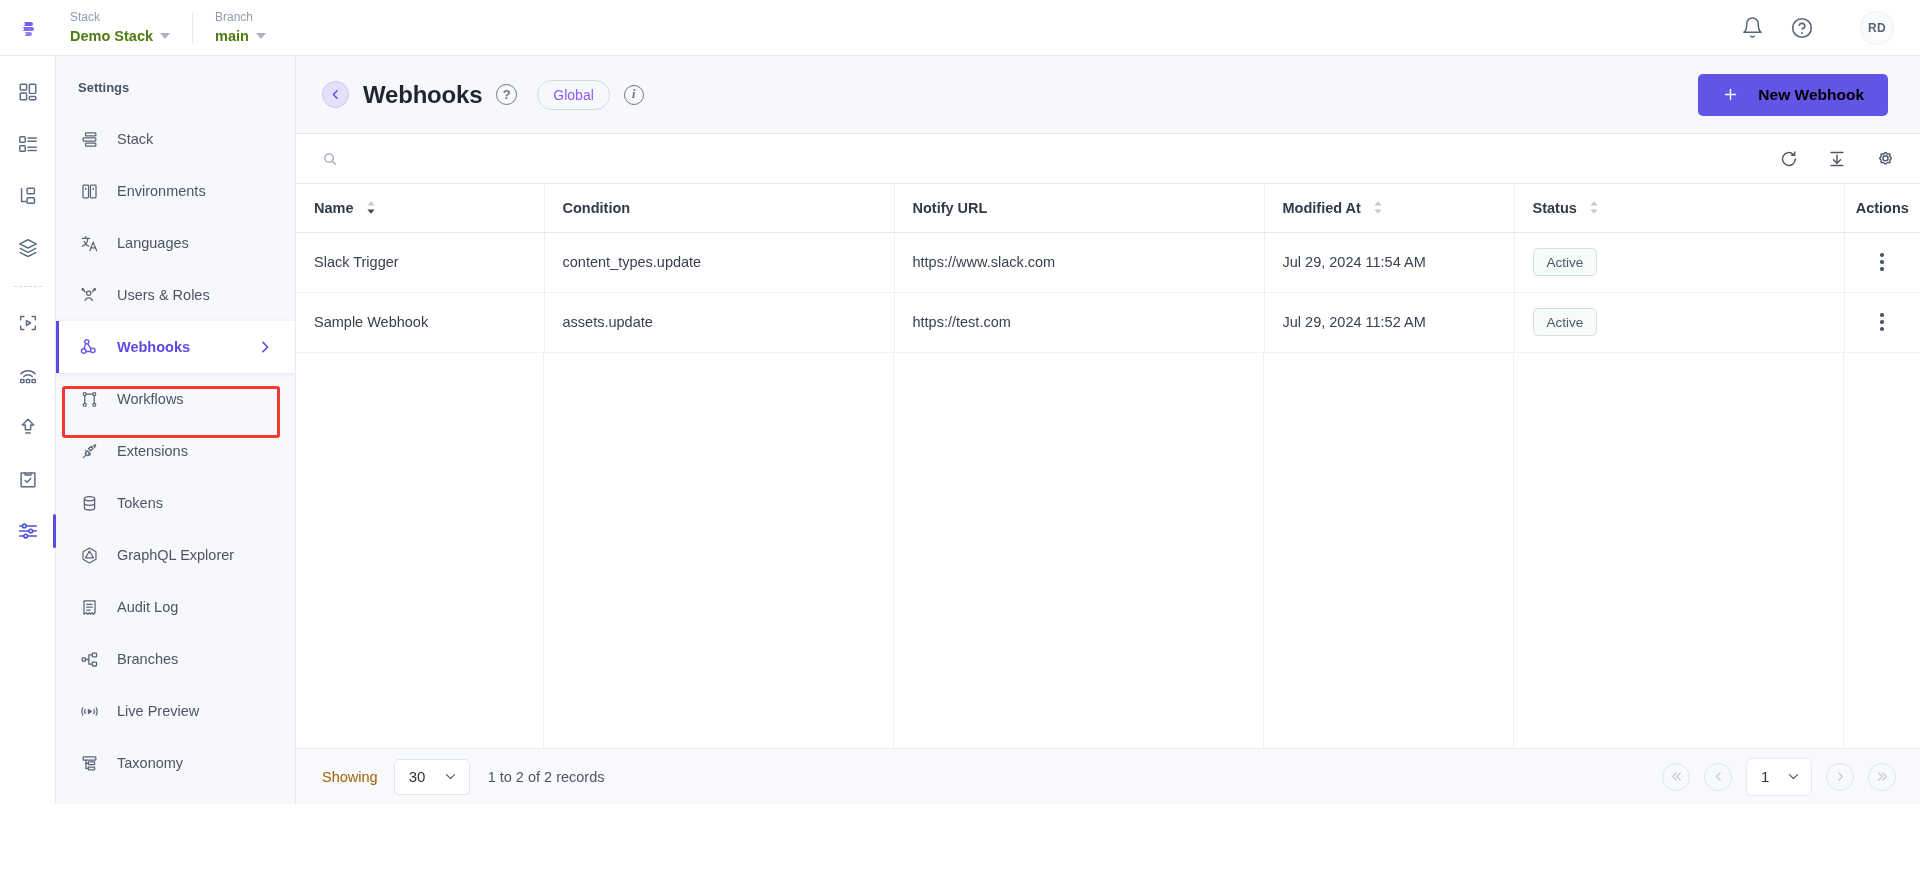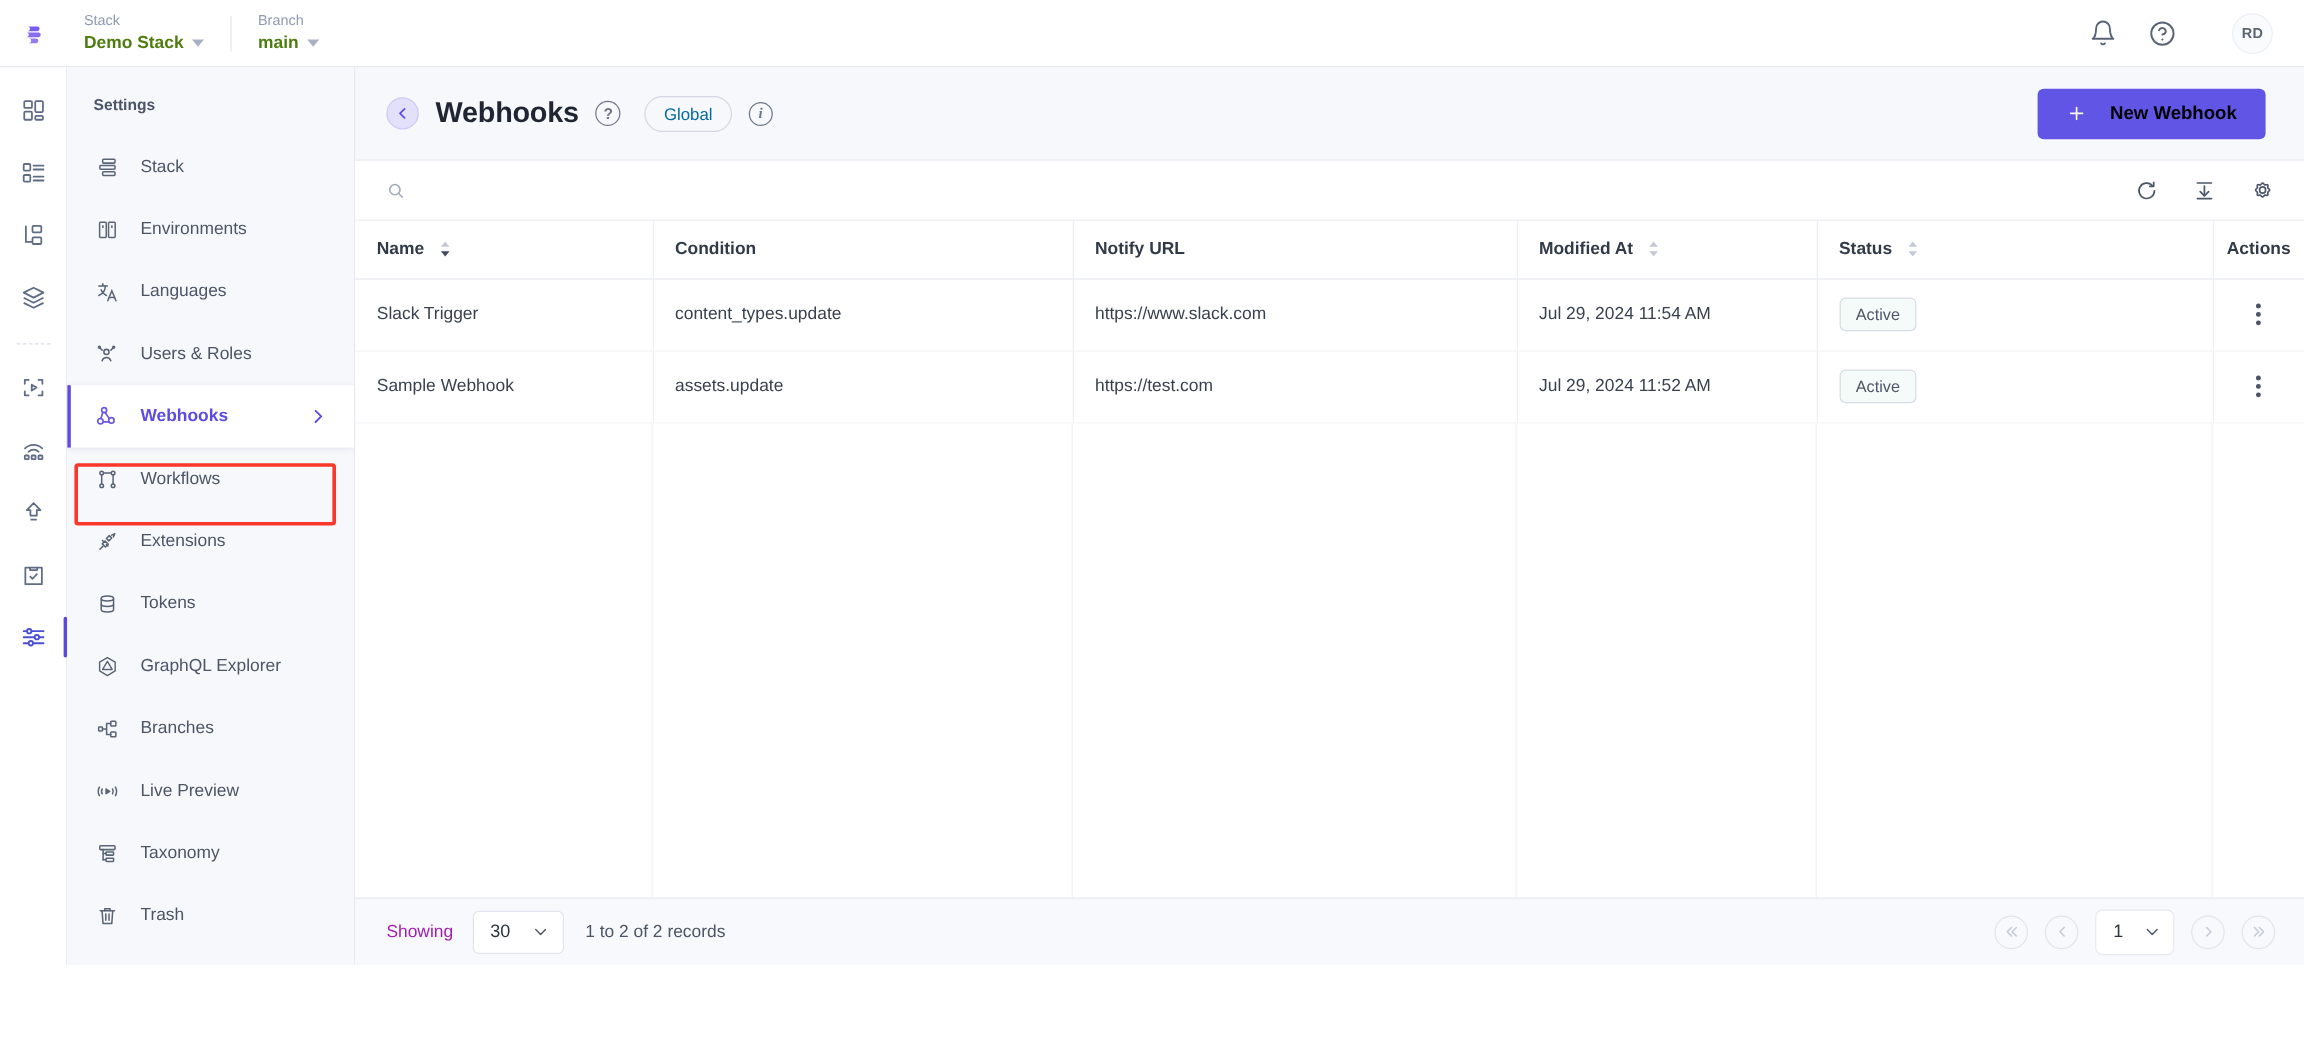--- a/index.html
+++ b/index.html
@@ -116,21 +116,21 @@
   .page-title { font-size: 24px; font-weight: 700; color: #1f2533; letter-spacing: -.2px; }
   .circ-q {
     width: 21px; height: 21px; border-radius: 50%;
     border: 1.4px solid #6d7688; color: #6d7688;
     display: flex; align-items: center; justify-content: center;
     font-size: 13px; font-weight: 600; margin-left: 14px; flex: none;
   }
   .scope-pill {
     margin-left: 20px; padding: 6px 15px;
     border: 1px solid #d3d8e4; border-radius: 17px;
-    font-size: 14px; color: #0369a1; background: transparent;
+    font-size: 14px; color: #8b5cf6; background: transparent;
   }
   .circ-i {
     width: 20px; height: 20px; border-radius: 50%;
     border: 1.4px solid #6d7688; color: #6d7688;
     display: flex; align-items: center; justify-content: center;
     font-size: 12.5px; font-style: italic; font-family: "Liberation Serif", serif;
     font-weight: 700; margin-left: 14px; flex: none;
   }
   .btn-primary {
     margin-left: auto;
@@ -195,21 +195,21 @@
   .filler-grid { display: flex; flex: 1; min-height: 0; }
 
   
   .table-footer {
     height: 56px; min-height: 56px;
     display: flex; align-items: center;
     padding: 0 24px 0 26px;
     border-top: 1px solid #e7eaf1;
     background: #f8f9fc;
   }
-  .showing-lbl { font-size: 14.5px; color: #a21caf; margin-right: 16px; }
+  .showing-lbl { font-size: 14.5px; color: #a16207; margin-right: 16px; }
   .pill-select {
     height: 36px; min-width: 76px; padding: 0 11px 0 14px;
     border: 1px solid #e1e5ee; border-radius: 5px; background: #fff;
     display: flex; align-items: center; justify-content: space-between; gap: 12px;
     font-size: 15px; color: #2c3441;
   }
   .records-lbl { font-size: 14.5px; color: #4b5565; margin-left: 18px; }
   .pager { margin-left: auto; display: flex; align-items: center; gap: 14px; }
   .pg-circ {
     width: 28px; height: 28px; border-radius: 50%;
@@ -458,20 +458,29 @@
       <div class="nav-item">
         <span class="nav-ico">
           <svg width="19" height="19" viewBox="0 0 24 24" fill="none" stroke="currentColor" stroke-width="1.5" stroke-linejoin="round">
             <path d="M12 2.6l8.2 4.8v9.2L12 21.4 3.8 16.6V7.4z"></path>
             <path d="M12 6.4l5 8.6H7z"></path>
           </svg>
         </span>
         <span>GraphQL Explorer</span>
       </div>
 
+      <div class="nav-item">
+        <span class="nav-ico">
+          <svg width="19" height="19" viewBox="0 0 24 24" fill="none" stroke="currentColor" stroke-width="1.6" stroke-linecap="round" stroke-linejoin="round">
+            <path d="M5 3.5h14v15l-1.8 2-1.8-2-1.8 2-1.8-2-1.8 2-1.8-2L5 20.5z"></path>
+            <path d="M8.5 8h7M8.5 11.6h7M8.5 15.2h4.5"></path>
+          </svg>
+        </span>
+        <span>Audit Log</span>
+      </div>
 
       <div class="nav-item">
         <span class="nav-ico">
           <svg width="19" height="19" viewBox="0 0 24 24" fill="none" stroke="currentColor" stroke-width="1.6" stroke-linecap="round">
             <rect x="2.8" y="10" width="4" height="4" rx=".6"></rect>
             <rect x="15.5" y="3.8" width="5.4" height="5" rx=".8"></rect>
             <rect x="15.5" y="15.2" width="5.4" height="5" rx=".8"></rect>
             <path d="M6.8 12h4.4V6.3h4.3M11.2 12v5.7h4.3"></path>
           </svg>
         </span>

